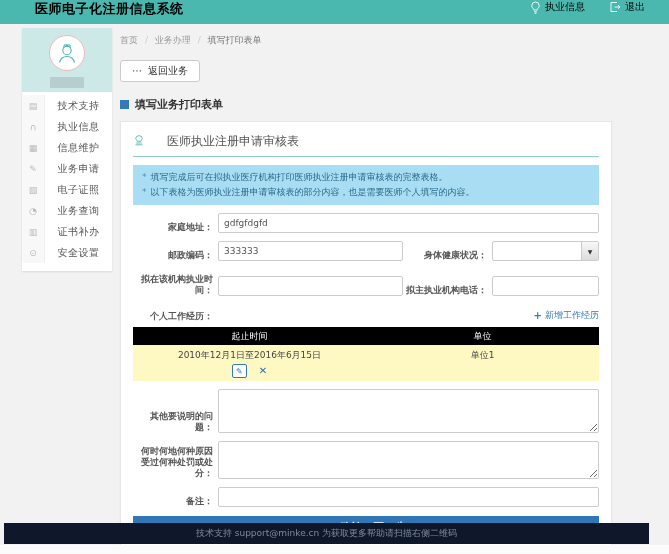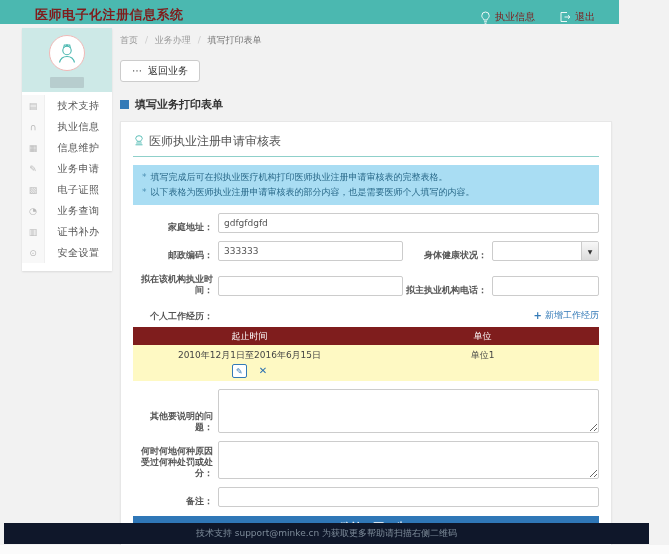--- a/index.html
+++ b/index.html
@@ -3,22 +3,22 @@
 <meta charset="utf-8">
 <style>
   html,body{margin:0;padding:0}
   body{
     width:669px;height:554px;position:relative;overflow:hidden;
     background:#f2f2f2;
     font-family:"DejaVu Sans","Liberation Sans",sans-serif;
     -webkit-font-smoothing:antialiased;
   }
   
-  .topbar{position:absolute;left:0;top:0;width:619px;height:24px;background:#4bb8b0;
-    display:flex;align-items:flex-end;color:#7f1d1d;z-index:5}
+  .topbar{position:absolute;left:0;top:0;width:669px;height:24px;background:#4bb8b0;
+    display:flex;align-items:flex-start;color:#000000;z-index:5}
   .topbar-title{margin-left:35px;font-size:13px;font-weight:bold;letter-spacing:.5px}
   .topbar-spacer{flex:1}
   .tb-item{display:flex;align-items:center;gap:4px;font-size:10px;margin-right:24px;cursor:pointer}
   .tb-item svg{display:block}
   
   .sidebar{position:absolute;left:22px;top:28px;width:90px;background:#fff;
     box-shadow:0 1px 2px rgba(0,0,0,.10)}
   .profile{height:64px;background:#cde9e7;display:flex;flex-direction:column;align-items:center;
     padding-top:7px;box-sizing:border-box}
   .avatar{width:34px;height:34px;border-radius:50%;background:#fff;border:1px solid #f0b9b7;
@@ -37,42 +37,42 @@
   .breadcrumb .current{color:#777;cursor:default}
   .back-btn{margin-top:13px;display:inline-flex;align-items:center;gap:6px;background:#fff;
     border:1px solid #ccc;border-radius:3px;height:22px;padding:0 11px;font-size:10px;color:#333;cursor:pointer}
   .back-btn .dots{font-size:10px;color:#444;line-height:1}
   .section-title{margin-top:15px;font-size:11px;font-weight:bold;color:#333;
     display:flex;align-items:center;gap:6px}
   .sq{width:9px;height:9px;background:#337ab7}
   
   .card{margin-top:9px;background:#fff;border:1px solid #e7e7e7;box-shadow:0 1px 2px rgba(0,0,0,.05);
     padding:8px 12px 10px;box-sizing:border-box;width:492px}
-  .card-title{display:flex;align-items:center;gap:4px;font-size:12px;color:#555;
+  .card-title{display:flex;align-items:center;gap:22px;font-size:12px;color:#555;
     padding:3px 0 6px;border-bottom:1px solid #8fd0ca}
   .info{margin-top:8px;background:#a9ddf3;padding:5px 9px;font-size:9px;color:#2a6a8a;line-height:15px}
   .info .mark{color:#4f92b5;margin-right:4px}
   .frow{display:flex;margin-top:8px;align-items:flex-end}
   .flabel{width:80px;flex:none;text-align:right;font-size:9px;font-weight:bold;color:#555;
     line-height:11px;padding-top:5px;margin-right:5px}
   .flabel2{width:84px;flex:none;text-align:right;font-size:9px;font-weight:bold;color:#555;
     line-height:11px;padding-top:5px;margin-right:5px}
   .ctrl{height:20px;box-sizing:border-box;border:1px solid #ccc;border-radius:2px;
     font-size:9px;color:#555;padding:0 5px;background:#fff;font-family:inherit;outline:none}
   .grow{flex:1;min-width:0}
   .w155{width:185px}
   .select{display:flex;align-items:stretch;padding:0;overflow:hidden;cursor:pointer}
   .select .val{flex:1}
   .select .arrow{width:16px;background:linear-gradient(#f7f7f7,#dcdcdc);border-left:1px solid #ccc;
     display:flex;align-items:center;justify-content:center;font-size:6px;color:#333}
   .add-link{margin-left:auto;display:flex;align-items:center;gap:3px;font-size:9px;color:#337ab7;
     cursor:pointer;padding-top:3px}
   .add-link .plus{font-weight:bold;font-size:10px}
   .exp-table{margin-top:5px;width:100%;border-collapse:collapse;font-size:9px;table-layout:fixed}
-  .exp-table th{background:#7f1d1d;color:#fff;font-weight:normal;height:16px;text-align:center}
+  .exp-table th{background:#000000;color:#fff;font-weight:normal;height:16px;text-align:center}
   .exp-table td{background:#fef9c3;text-align:center;color:#444;padding:4px 0 3px;vertical-align:top}
   .row-actions{margin-top:2px;display:flex;justify-content:center;align-items:center;gap:12px}
   .icon-edit{display:inline-flex;width:13px;height:12px;border:1px solid #337ab7;border-radius:2px;
     color:#337ab7;font-size:8px;align-items:center;justify-content:center;cursor:pointer;background:#fff}
   .icon-del{color:#2a6fb0;font-weight:bold;font-size:10px;cursor:pointer;line-height:1}
   textarea.ctrl{height:38px;padding:3px 5px;resize:both;line-height:12px}
   textarea.tall{height:44px}
   .submit{margin-top:9px;width:100%;height:21px;background:#2f77b7;color:#fff;border:none;
     font-size:10px;font-weight:bold;display:flex;align-items:center;justify-content:center;gap:7px;
     cursor:pointer;font-family:inherit;letter-spacing:1px}

